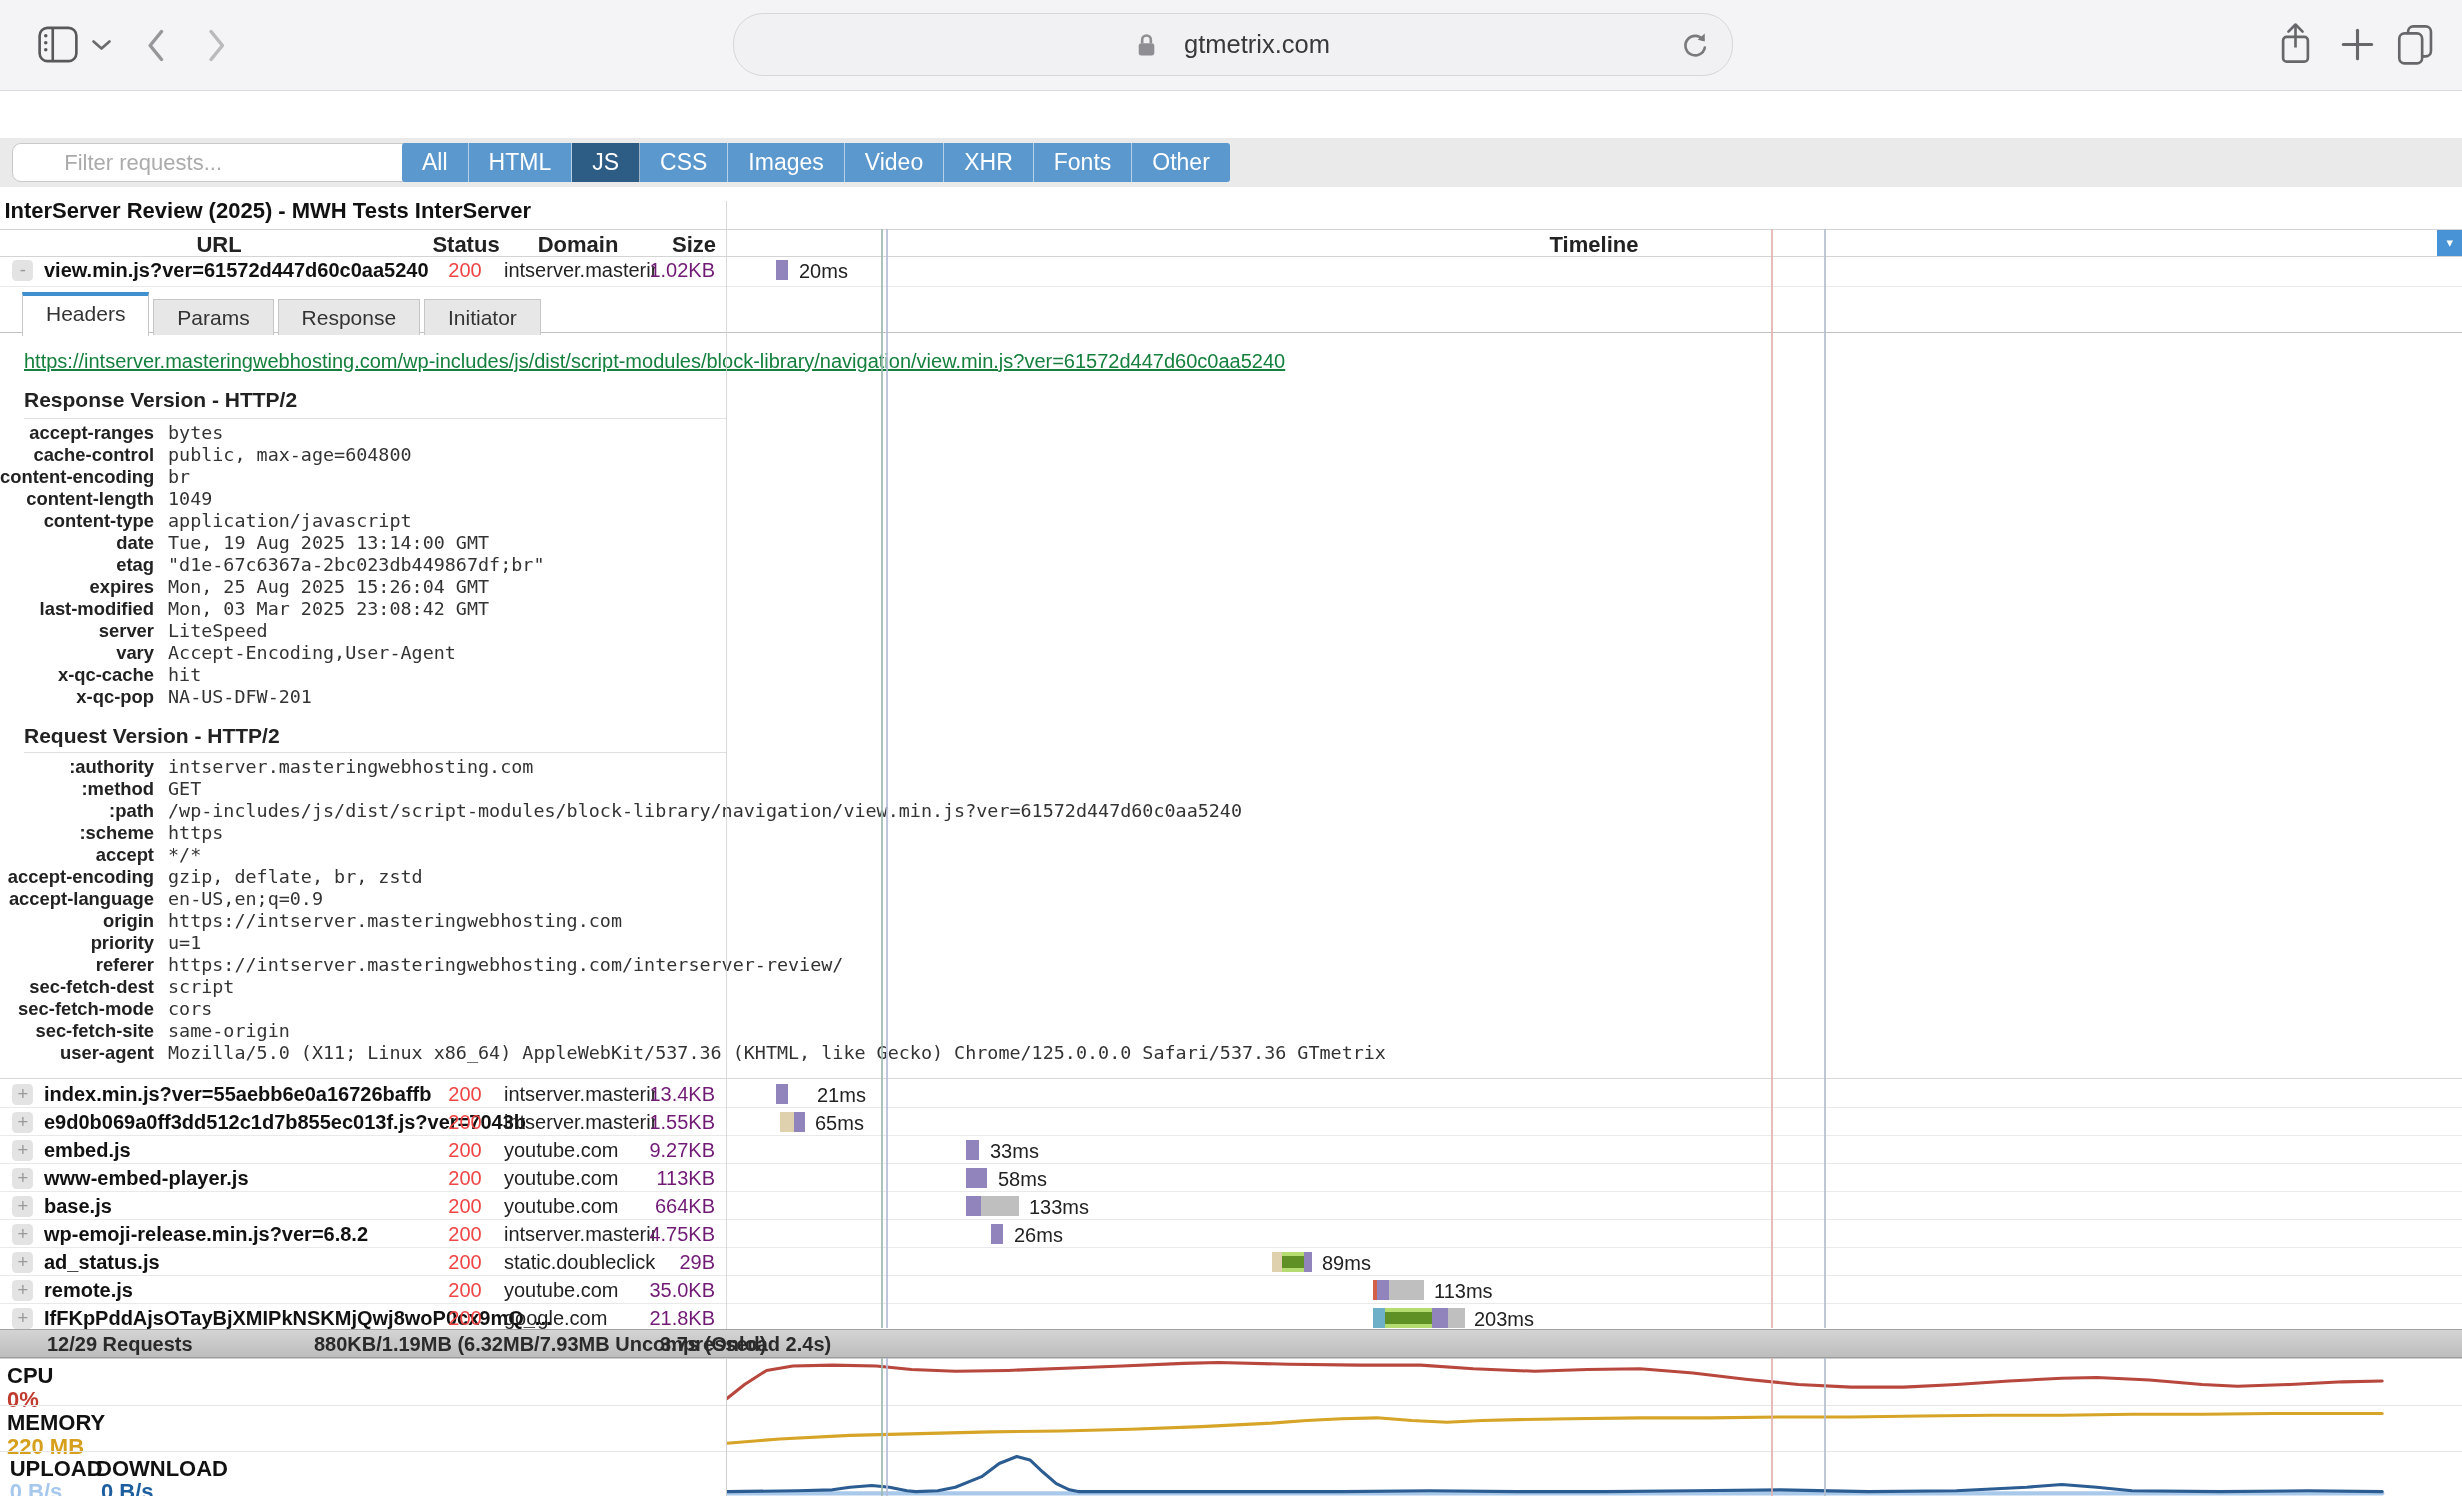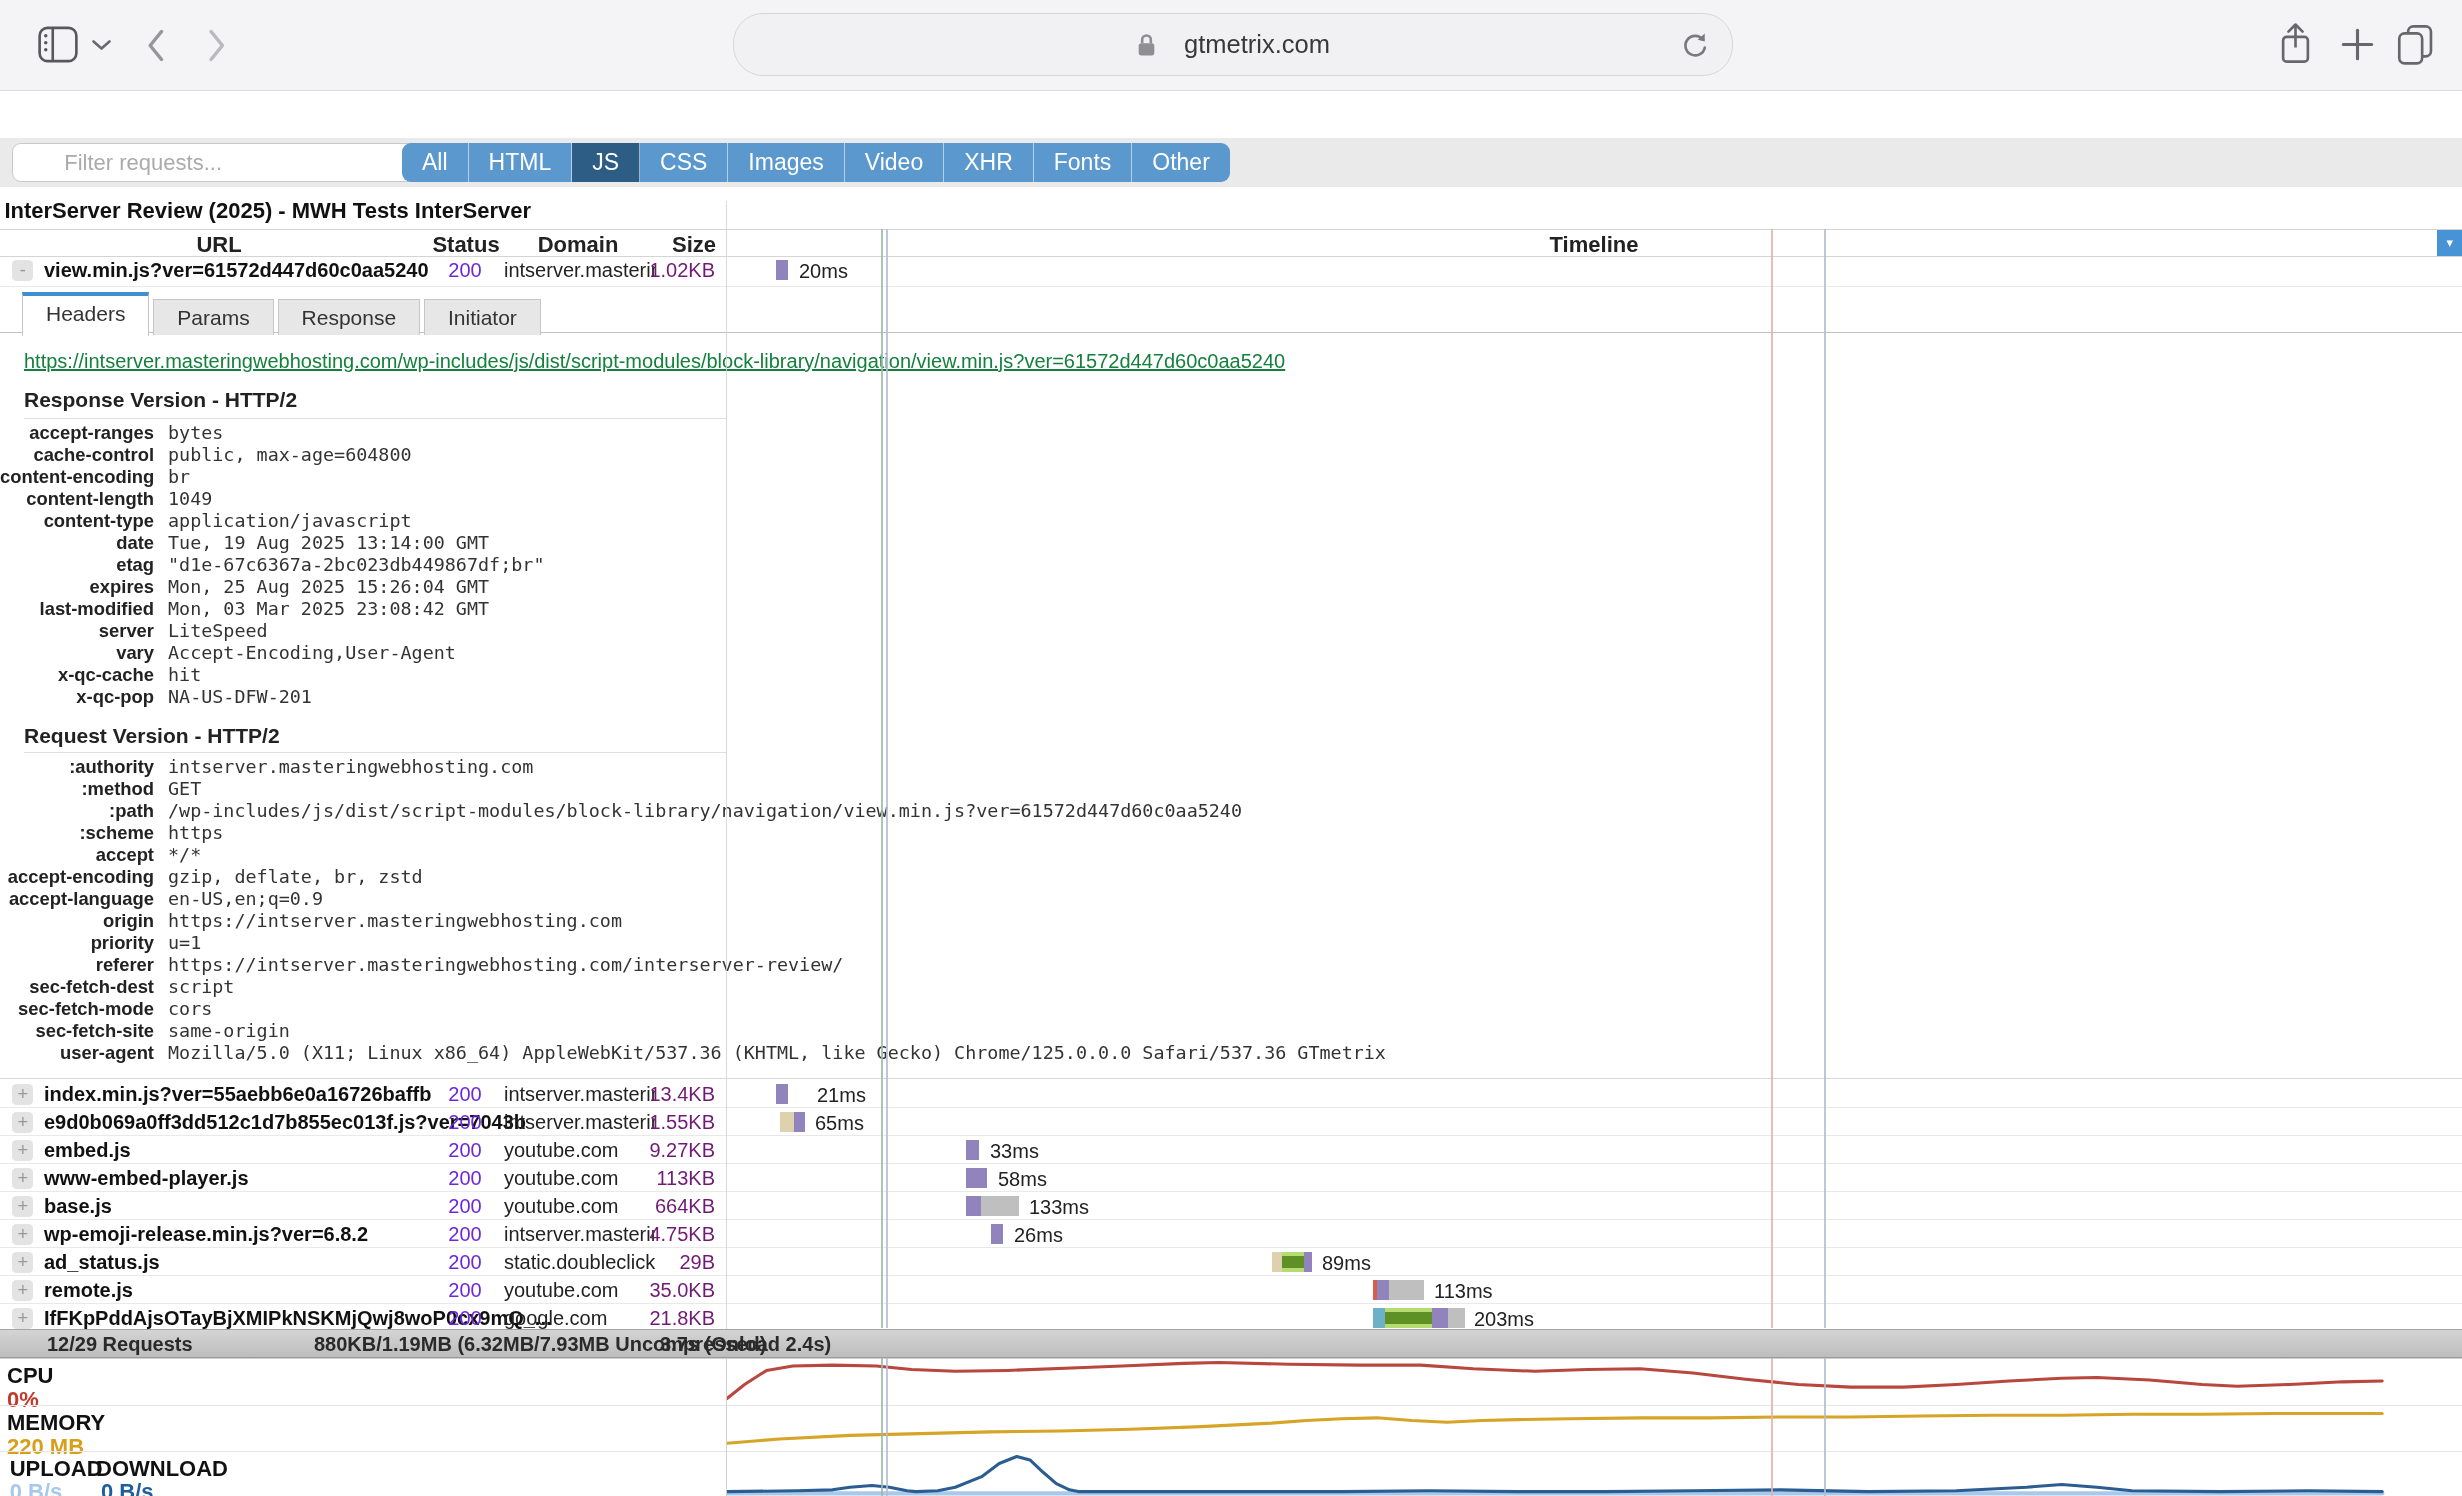--- a/index.html
+++ b/index.html
@@ -12,42 +12,42 @@
   .addressbar{position:absolute;left:733px;top:13px;width:998px;height:61px;background:#f1f0f2;
       border:0.9px solid #d7d6d8;border-radius:30px;display:flex;align-items:center;justify-content:center;gap:27px;}
   .url-text{font-size:25.5px;color:#39393b;}
   .reload{position:absolute;right:21px;top:15px;}
   
   .filterbar{position:absolute;left:0;top:138px;width:2462px;height:49px;background:#ebeaeb;}
   .filter-input{position:absolute;left:12.3px;top:5.3px;width:350px;height:37px;background:#fff;border:0.9px solid #c9c9c9;
       border-radius:8.8px;font-size:22px;color:#555;padding:0 7px 0 51px;outline:none;font-family:"Liberation Sans",sans-serif;}
   .filter-input::placeholder{color:#ababab;}
   .mag{position:absolute;left:23px;top:14px;pointer-events:none;}
-  .ftabs{position:absolute;left:402px;top:5.3px;height:39px;display:flex;border-radius:9px;overflow:hidden;}
+  .ftabs{position:absolute;left:402px;top:5.3px;height:39px;display:flex;border-radius:3px;overflow:hidden;}
   .ftab{background:#5b98ce;color:#fff;font-size:23px;line-height:39px;padding:0 20px;border-right:1.8px solid rgba(255,255,255,.55);cursor:default;}
   .ftab:last-child{border-right:none;}
   .ftab.active{background:#2d5c84;}
   
   .pagetitle{position:absolute;left:4.4px;top:198px;font-size:22px;font-weight:bold;color:#111;}
   .thead{position:absolute;left:0;top:229px;width:2462px;height:26px;border-top:0.9px solid #d4d4d4;border-bottom:0.9px solid #d4d4d4;background:#fff;}
   .thead span{position:absolute;top:1.8px;font-size:22px;font-weight:bold;color:#222;}
   .th-url{left:48px;width:342px;text-align:center;}
   .th-status{left:422px;width:88px;text-align:center;}
   .th-domain{left:492px;width:172px;text-align:center;}
   .th-size{left:615px;width:101px;text-align:right;}
   .th-timeline{left:726px;width:1736px;text-align:center;}
   .hdd{position:absolute;right:0;top:230px;width:24.6px;height:25.5px;background:#4793d6;color:#fff;font-size:13px;
        display:flex;align-items:center;justify-content:center;}
   
   .wrow{position:relative;width:2462px;height:27px;border-bottom:0.9px solid #e9e9e9;background:transparent;}
   .exp-host .wrow{height:30px;}
   .expander{position:absolute;left:12.3px;top:3.5px;width:21px;height:21px;background:#e3e3e3;border-radius:4.4px;
       color:#9a9a9a;font-size:18.4px;line-height:20px;text-align:center;}
   .c-url{position:absolute;left:44px;top:2.6px;font-size:20px;font-weight:bold;color:#111;white-space:nowrap;}
-  .c-status{position:absolute;left:430px;width:70px;top:2.6px;font-size:20px;color:#6d28d9;text-align:center;}
+  .c-status{position:absolute;left:430px;width:70px;top:2.6px;font-size:20px;color:#ef4444;text-align:center;}
   .c-domain{position:absolute;left:504px;top:2.6px;width:151px;font-size:20px;color:#222;white-space:nowrap;overflow:hidden;}
   .c-size{position:absolute;left:562px;width:153px;top:2.6px;font-size:20px;color:#701a75;text-align:right;}
   .tbar{position:absolute;top:3.5px;height:20px;display:flex;}
   .seg{height:100%;}
   .seg-wait{background:#9184bd;}
   .seg-dns{background:#dfd0ae;}
   .seg-connect{background:#6fb0c9;}
   .seg-receive{background:#bfbfbf;}
   .seg-send{background:#d4604a;}
   .seg-tls{background:linear-gradient(#b5dc70 0 18%,#5f9026 18% 82%,#b5dc70 82% 100%);}

